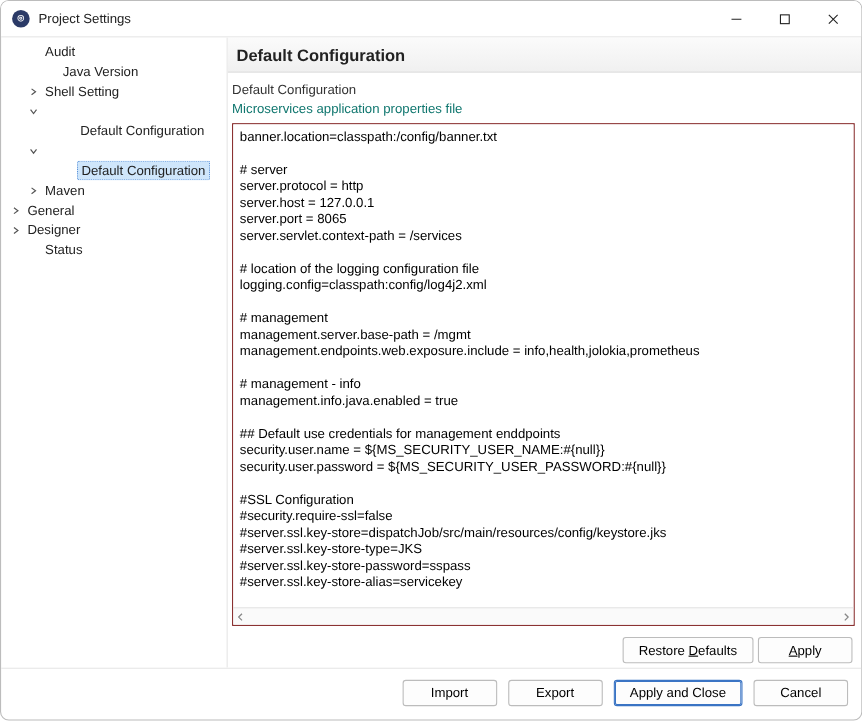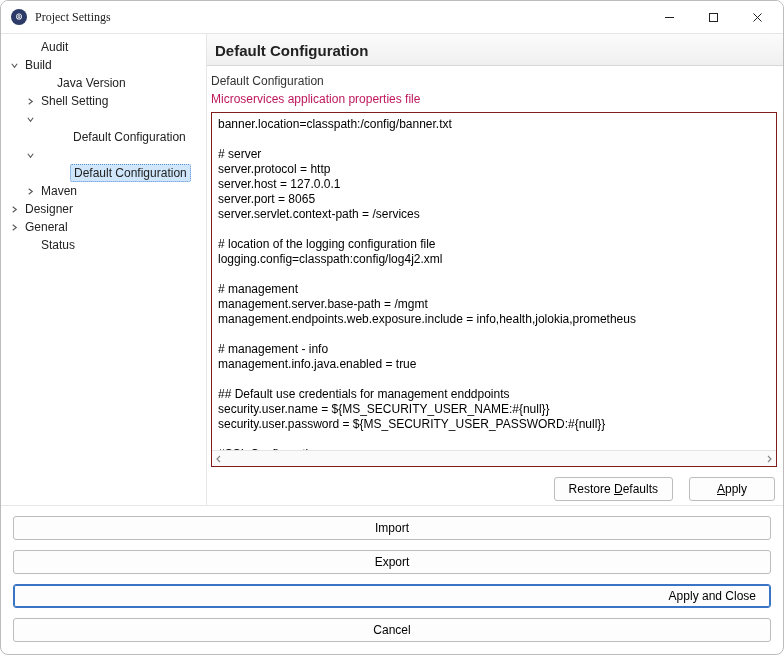--- a/index.html
+++ b/index.html
@@ -26,21 +26,21 @@
     background: #fff;
   }
   .titlebar .app-icon {
     width: 16px; height: 16px;
     border-radius: 50%;
     background: #2b3a67;
     margin-right: 8px;
     display: flex; align-items: center; justify-content: center;
     color: #fff; font-size: 10px; font-weight: bold;
   }
-  .titlebar .title { flex: 0 0 auto; font-family: Liberation Serif, serif; }
+  .titlebar .title { flex: 0 0 auto; }
   .titlebar .spacer { flex: 1 1 auto; }
   .win-btn {
     width: 44px; height: 28px;
     display: flex; align-items: center; justify-content: center;
     color: #222;
   }
   .win-btn svg { width: 11px; height: 11px; }
   
   .main {
     flex: 1 1 auto;
@@ -95,21 +95,21 @@
     padding: 8px 12px 6px 8px;
     border-bottom: 1px solid #d8d8d8;
     background: linear-gradient(#fbfbfb, #f0f0f0);
   }
   .section-label {
     padding: 8px 8px 0 4px;
     color: #333;
   }
   .field-label {
     padding: 4px 8px 4px 4px;
-    color: #be185d;
+    color: #0f766e;
   }
   .textarea-wrap {
     flex: 1 1 auto;
     margin: 2px 6px 0 4px;
     border: 1px solid #7f1d1d;
     display: flex;
     flex-direction: column;
     overflow: hidden;
     min-height: 0;
   }
@@ -131,30 +131,29 @@
     border-top: 1px solid #e4e4e4;
     display: flex; align-items: center; justify-content: space-between;
     padding: 0 2px;
     background: #fafafa;
   }
   .h-scroll .arrow { width: 10px; height: 10px; color: #888; }
   
   .row-buttons {
     display: flex;
     justify-content: flex-end;
-    gap: 16px;
+    gap: 4px;
     padding: 10px 8px 4px 8px;
   }
   .footer {
     border-top: 1px solid #e6e6e6;
     padding: 10px 12px 12px 12px;
     display: flex;
     justify-content: flex-end;
     gap: 10px;
-    flex-direction: column;
   }
   button.btn {
     font-family: inherit;
     font-size: 12px;
     background: #fdfdfd;
     border: 1px solid #bcbcbc;
     border-radius: 3px;
     height: 24px;
     padding: 0 14px;
     min-width: 86px;
@@ -192,85 +191,77 @@
 </div>
 
 <div class="main">
 
   <div class="sidebar">
     <ul class="tree">
       <li class="tree-item indent-1 novtwisty">
         <span class="twisty"></span>
           <span class="label">Audit</span>
       </li>
+      <li class="tree-item indent-2 novtwisty">
+        <span class="twisty"></span>
+          <span class="label">Java Version</span>
+      </li>
+      <li class="tree-item indent-1">
+        <span class="twisty">
+            <svg viewBox="0 0 10 10">
+              <polyline points="3,2 7,5 3,8" fill="none" stroke="currentColor" stroke-width="1.2"></polyline>
+            </svg>
+          </span>
+        <span class="label">Shell Setting</span>
+      </li>
+      <li class="tree-item indent-1">
+        <span class="twisty">
+            <svg viewBox="0 0 10 10">
+              <polyline points="2,3 5,7 8,3" fill="none" stroke="currentColor" stroke-width="1.2"></polyline>
+            </svg>
+          </span>
+      </li>
+      <li class="tree-item indent-3 novtwisty">
+        <span class="twisty"></span>
+          <span class="label">Default Configuration</span>
+      </li>
+      <li class="tree-item indent-1">
+        <span class="twisty">
+            <svg viewBox="0 0 10 10">
+              <polyline points="2,3 5,7 8,3" fill="none" stroke="currentColor" stroke-width="1.2"></polyline>
+            </svg>
+          </span>
+      </li>
+      <li class="tree-item indent-3 novtwisty selected">
+        <span class="twisty"></span>
+          <span class="label">Default Configuration</span>
+      </li>
+      <li class="tree-item indent-1">
+        <span class="twisty">
+            <svg viewBox="0 0 10 10">
+              <polyline points="3,2 7,5 3,8" fill="none" stroke="currentColor" stroke-width="1.2"></polyline>
+            </svg>
+          </span>
+        <span class="label">Maven</span>
+      </li>
       <li class="tree-item indent-0">
         <span class="twisty">
             <svg viewBox="0 0 10 10">
-              <polyline points="2,3 5,7 8,3" fill="none" stroke="currentColor" stroke-width="1.2"></polyline>
-            </svg>
-          </span>
-        <span class="label">Build</span>
-      </li>
-      <li class="tree-item indent-2 novtwisty">
-        <span class="twisty"></span>
-          <span class="label">Java Version</span>
-      </li>
-      <li class="tree-item indent-1">
-        <span class="twisty">
-            <svg viewBox="0 0 10 10">
               <polyline points="3,2 7,5 3,8" fill="none" stroke="currentColor" stroke-width="1.2"></polyline>
             </svg>
           </span>
-        <span class="label">Shell Setting</span>
-      </li>
-      <li class="tree-item indent-1">
-        <span class="twisty">
-            <svg viewBox="0 0 10 10">
-              <polyline points="2,3 5,7 8,3" fill="none" stroke="currentColor" stroke-width="1.2"></polyline>
-            </svg>
-          </span>
-      </li>
-      <li class="tree-item indent-3 novtwisty">
-        <span class="twisty"></span>
-          <span class="label">Default Configuration</span>
-      </li>
-      <li class="tree-item indent-1">
-        <span class="twisty">
-            <svg viewBox="0 0 10 10">
-              <polyline points="2,3 5,7 8,3" fill="none" stroke="currentColor" stroke-width="1.2"></polyline>
-            </svg>
-          </span>
-      </li>
-      <li class="tree-item indent-3 novtwisty selected">
-        <span class="twisty"></span>
-          <span class="label">Default Configuration</span>
-      </li>
-      <li class="tree-item indent-1">
+        <span class="label">General</span>
+      </li>
+      <li class="tree-item indent-0">
         <span class="twisty">
             <svg viewBox="0 0 10 10">
               <polyline points="3,2 7,5 3,8" fill="none" stroke="currentColor" stroke-width="1.2"></polyline>
             </svg>
           </span>
-        <span class="label">Maven</span>
-      </li>
-      <li class="tree-item indent-0">
-        <span class="twisty">
-            <svg viewBox="0 0 10 10">
-              <polyline points="3,2 7,5 3,8" fill="none" stroke="currentColor" stroke-width="1.2"></polyline>
-            </svg>
-          </span>
         <span class="label">Designer</span>
-      </li>
-      <li class="tree-item indent-0">
-        <span class="twisty">
-            <svg viewBox="0 0 10 10">
-              <polyline points="3,2 7,5 3,8" fill="none" stroke="currentColor" stroke-width="1.2"></polyline>
-            </svg>
-          </span>
-        <span class="label">General</span>
       </li>
       <li class="tree-item indent-1 novtwisty">
         <span class="twisty"></span>
           <span class="label">Status</span>
       </li>
     </ul>
   </div>
 
   <div class="content">
     <div class="heading">Default Configuration</div>

